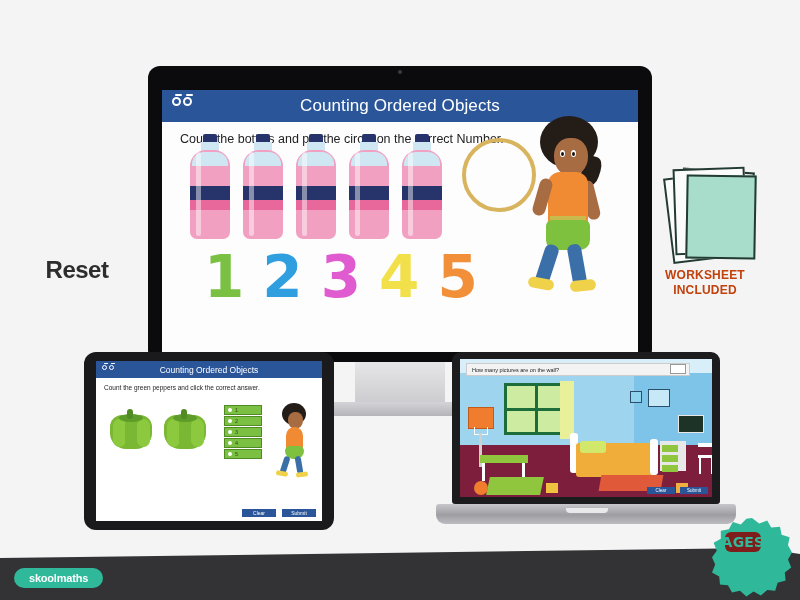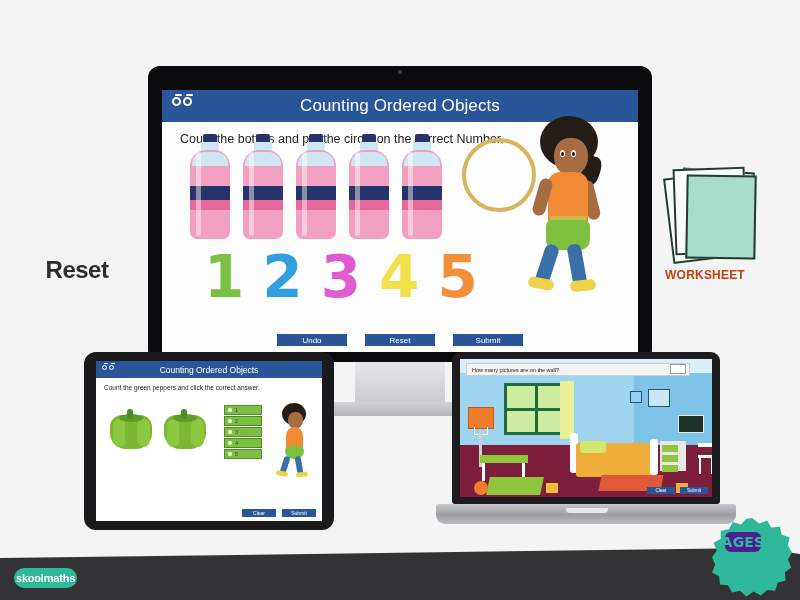--- a/index.html
+++ b/index.html
@@ -172,33 +172,33 @@
   .r-box2 { position:absolute; left:216px; top:124px; width:12px; height:10px; background:#f0b040; }
   .lap-actions { position:absolute; right:4px; bottom:3px; display:flex; gap:5px; }
   .lap-btn { background:#2a5699; color:#fff; font-size:4.5px; width:28px; height:7px;
     display:flex; align-items:center; justify-content:center; }
 
   
   .banner { position:absolute; left:0; bottom:0; width:800px; height:52px; background:#333335;
     clip-path:polygon(0 10px, 760px 0, 800px 6px, 800px 52px, 0 52px); }
   .banner-inner { position:absolute; left:0; right:0; bottom:0; height:44px;
     display:flex; align-items:center; padding-left:14px; gap:14px; }
-  .brand-pill { background:#2fb99a; border-radius:12px; padding:4px 2px; display:flex; align-items:center; }
+  .brand-pill { background:#2fb99a; border-radius:12px; padding:4px 15px; display:flex; align-items:center; }
   .brand-pill span { color:#fff; font-size:11px; font-weight:bold; letter-spacing:-0.2px; }
   .banner-title { color:#fff; font-size:23px; font-weight:bold; letter-spacing:-0.4px;
     font-family:"DejaVu Sans", sans-serif; }
 
   
   .ages { position:absolute; left:712px; top:518px; width:80px; height:80px; }
   .ages-burst { position:absolute; inset:0; background:#2fb99a;
     clip-path:polygon(50% 0%,59% 7%,69% 3%,74% 12%,85% 11%,87% 21%,97% 24%,95% 34%,100% 43%,
       95% 52%,99% 62%,91% 68%,92% 78%,82% 81%,79% 91%,69% 90%,61% 97%,52% 92%,43% 98%,
       35% 91%,25% 93%,20% 84%,10% 83%,9% 73%,0 68%,4% 58%,0 49%,6% 41%,2% 31%,11% 26%,
       11% 16%,21% 14%,26% 5%,36% 8%,43% 1%); }
-  .ages-tag { position:absolute; left:13px; top:14px; width:36px; height:20px; background:#4c1d95;
+  .ages-tag { position:absolute; left:13px; top:14px; width:36px; height:20px; background:#7f1d1d;
     border-radius:6px; display:flex; align-items:center; justify-content:center;text-align:right; }
   .ages-tag span { color:#2fb99a; font-size:14px; font-weight:bold; letter-spacing:0.2px;
     font-family:"DejaVu Sans", sans-serif; }
   .ages-range { position:absolute; left:0; top:36px; width:80px; text-align:center; color:#fff;
     font-size:28px; font-weight:bold; font-family:"DejaVu Sans", sans-serif; }
 </style>
 </head>
 <body>
 
 <div class="stage">
@@ -206,20 +206,21 @@
   <div class="slides-label">Reset</div>
 
   <div class="ws-wrap">
     <div class="ws-sheet ws-s1"></div>
     <div class="ws-sheet ws-s2"></div>
     <div class="ws-sheet ws-s3"></div>
     <div class="ws-sheet ws-s4"></div>
   </div>
   <div class="ws-text">
     <div>WORKSHEET</div>
+    <div>INCLUDED</div>
   </div>
 
   <div class="mon-neck"></div>
   <div class="mon-foot"></div>
   <div class="monitor">
     <div class="mon-cam"></div>
     <div class="mon-screen">
 
       <div class="slide-hdr">
         <div class="logo">
@@ -301,25 +302,20 @@
       </div>
 
       <div class="numbers">
         <div class="num" style="color:#7ac143">1</div>
         <div class="num" style="color:#2f9fe0">2</div>
         <div class="num" style="color:#e05ad0">3</div>
         <div class="num" style="color:#f2e04a">4</div>
         <div class="num" style="color:#f2903a">5</div>
       </div>
 
-      <div class="mon-actions">
-        <div class="btn-blue">Undo</div>
-        <div class="btn-blue">Reset</div>
-        <div class="btn-blue">Submit</div>
-      </div>
 
     </div>
   </div>
 
   <div class="tablet">
     <div class="tab-screen">
       <div class="t-hdr">
         <div class="t-logo">
           <div class="logo-eyes">
             <div class="eye"></div>

